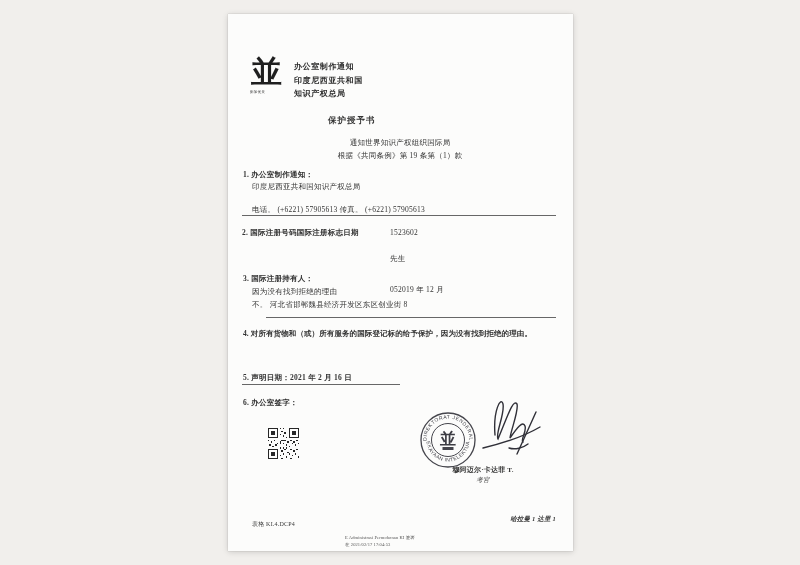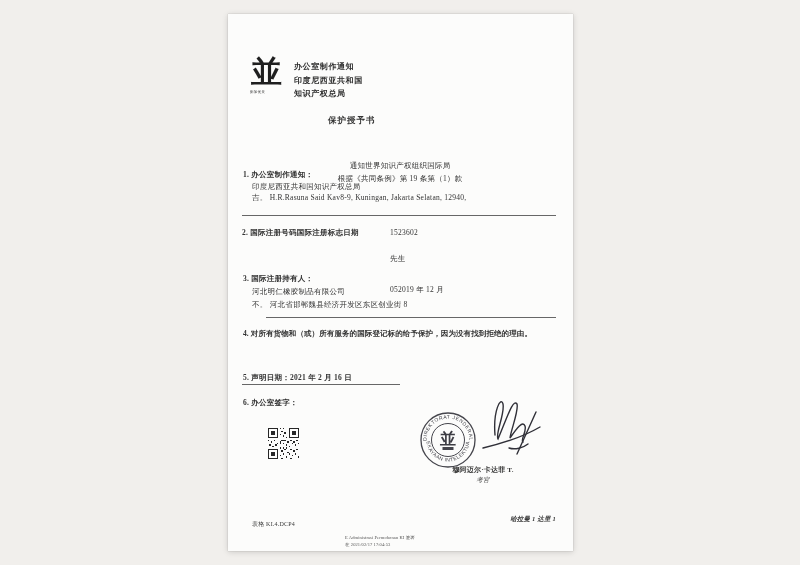--- a/index.html
+++ b/index.html
@@ -36,37 +36,37 @@
   <div class="abs logo-caption" style="left:22px;top:76px;">彭加优曼</div>
 
   <div class="abs ministry" style="left:66px;top:46px;">
     <div>办公室制作通知</div>
     <div>印度尼西亚共和国</div>
     <div>知识产权总局</div>
   </div>
 
   <div class="abs t b" style="left:100px;top:101px;font-size:8.5px;letter-spacing:1px;">保护授予书</div>
 
-  <div class="abs t center" style="left:60px;top:122px;width:224px;line-height:13px;margin-top:23px;">
+  <div class="abs t center" style="left:60px;top:122px;width:224px;line-height:13px;">
     <div>通知世界知识产权组织国际局</div>
     <div>根据《共同条例》第 19 条第（1）款</div>
   </div>
 
   <div class="abs t b" style="left:15px;top:155px;">1.  办公室制作通知：</div>
   <div class="abs t" style="left:24px;top:167px;">印度尼西亚共和国知识产权总局</div>
-  <div class="abs t" style="left:24px;top:178px;">吉。  H.R.Rasuna Said Kav8-9, Kuningan, Jakarta Selatan, 12940,</div>
+  <div class="abs t" style="left:24px;top:190px;">电话。  (+6221) 57905613 传真。  (+6221) 57905613</div>
   <div class="rule" style="left:14px;top:201px;width:314px;"></div>
 
   <div class="abs t b" style="left:14px;top:213px;">2. 国际注册号码国际注册标志日期</div>
   <div class="abs t" style="left:162px;top:213px;">1523602</div>
   <div class="abs t" style="left:162px;top:226px;margin-top:44px;">052019 年 12 月</div>
   <div class="abs t" style="left:162px;top:239px;">先生</div>
 
   <div class="abs t b" style="left:15px;top:259px;">3.  国际注册持有人：</div>
-  <div class="abs t" style="left:24px;top:272px;">河北明仁橡胶制品有限公司</div>
+  <div class="abs t" style="left:24px;top:272px;">因为没有找到拒绝的理由</div>
   <div class="abs t" style="left:24px;top:285px;">不。  河北省邯郸魏县经济开发区东区创业街 8</div>
   <div class="rule" style="left:38px;top:303px;width:290px;"></div>
 
   <div class="abs t b" style="left:15px;top:314px;letter-spacing:.1px;">4.  对所有货物和（或）所有服务的国际登记标的给予保护，因为没有找到拒绝的理由。</div>
 
   <div class="abs t b" style="left:15px;top:358px;">5.  声明日期：2021 年 2 月 16 日</div>
   <div class="rule" style="left:14px;top:370px;width:158px;"></div>
 
   <div class="abs t b" style="left:15px;top:383px;">6.  办公室签字：</div>
 

